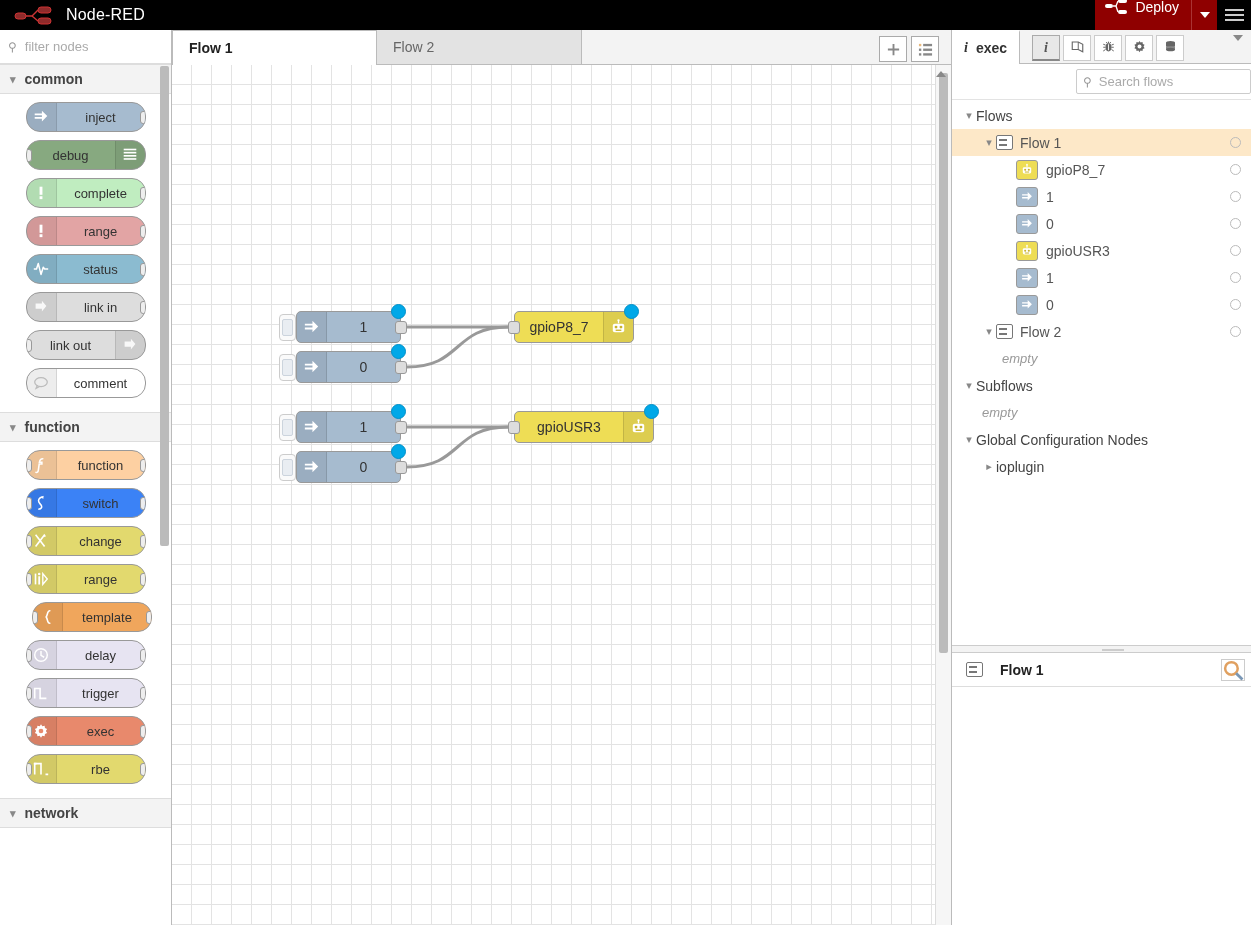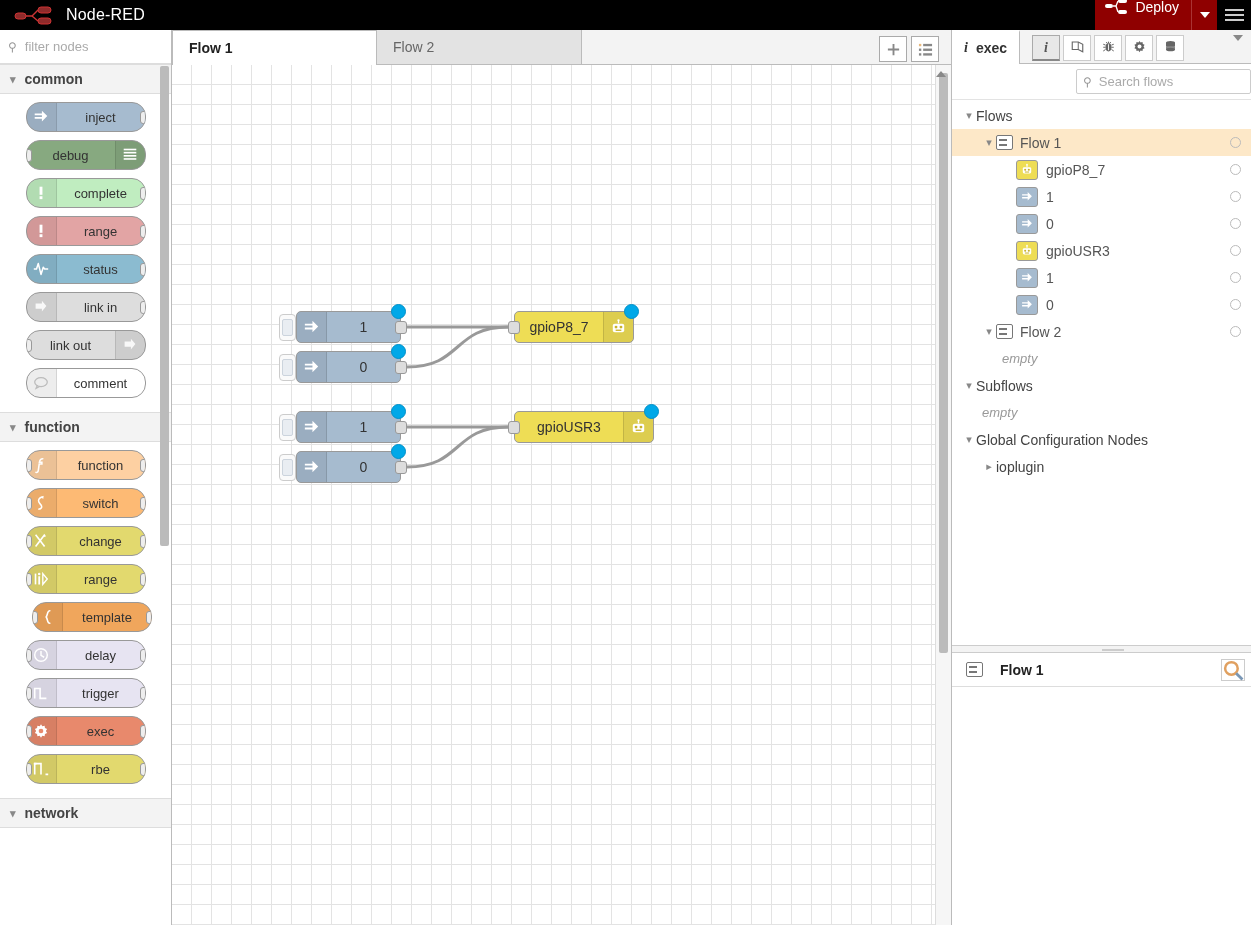--- a/index.html
+++ b/index.html
@@ -435,21 +435,21 @@
             <div class="pnode icon-left" style="background: rgb(253, 208, 162);">
               <span class="picon">
                 <svg xmlns="http://www.w3.org/2000/svg" viewBox="0 0 20 20">
                   <path d="M12 3 c-3 0 -3.5 2 -3.8 4 h2.8 v2 h-3 l-1 7 c-.3 2 -1.4 2.6 -2.6 2.2" stroke="#fff" stroke-width="1.7" fill="none" stroke-linecap="round"></path>
                 </svg>
               </span>
               <span class="plabel">function</span>
               <span class="port out"></span>
               <span class="port in"></span>
             </div>
-            <div class="pnode icon-left" style="background: #fdba74;">
+            <div class="pnode icon-left" style="background: #3b82f6;">
               <span class="picon">
                 <svg xmlns="http://www.w3.org/2000/svg" viewBox="0 0 20 20">
                   <path d="M12 3 c-5 1 -6 5 -3 8 c3 3 2 6 -2 6" stroke="#fff" stroke-width="1.7" fill="none"></path>
                   <path d="M13 2 l-3 1.5 l2.5 2" fill="#fff"></path>
                 </svg>
               </span>
               <span class="plabel">switch</span>
               <span class="port out"></span>
               <span class="port in"></span>
             </div>

